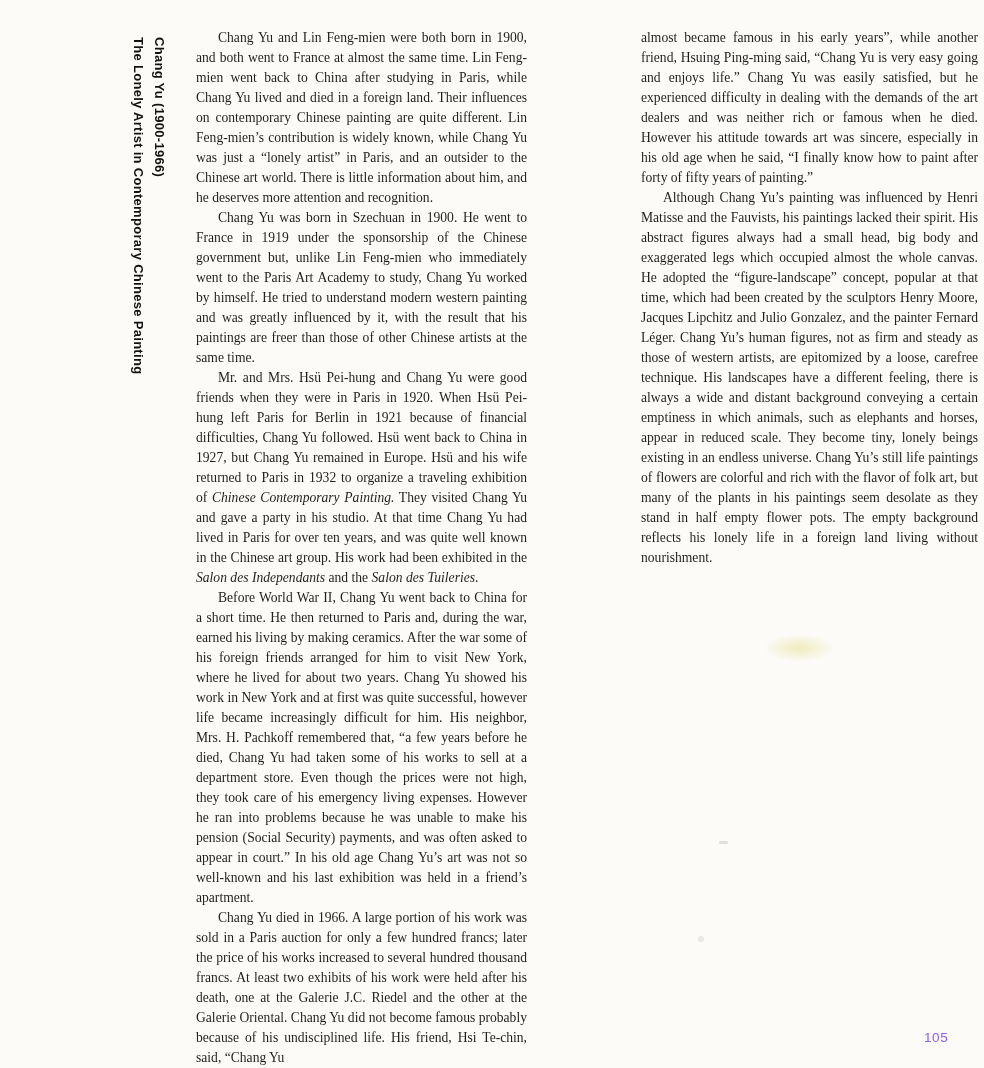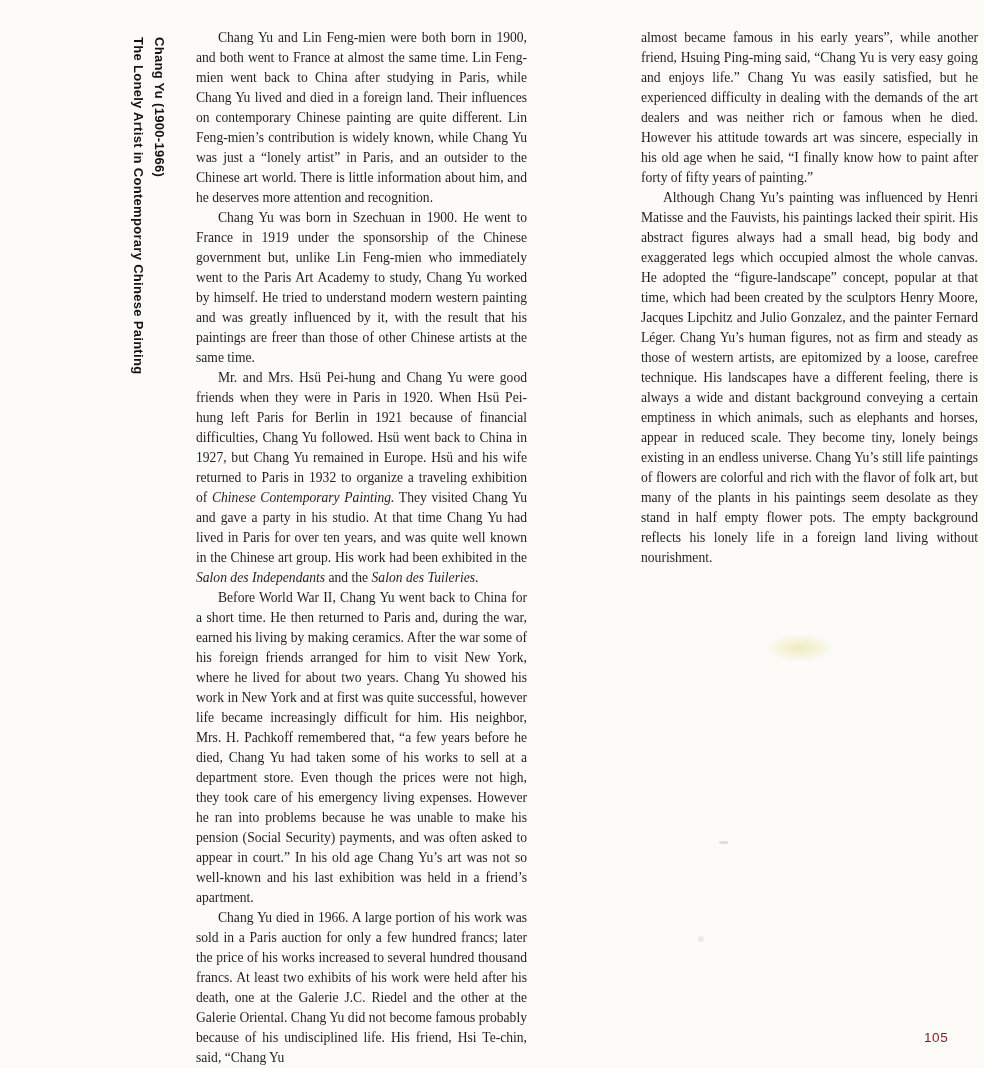--- a/index.html
+++ b/index.html
@@ -42,21 +42,21 @@
   p.para { margin: 0; padding: 0; }
   p.para.indent { text-indent: 22px; }
   .para i { font-style: italic; font-family: Liberation Serif, serif; }
   .page-number {
     position: absolute;
     left: 924px;
     top: 1030px;
     font-family: "Liberation Sans", sans-serif;
     font-size: 13.5px;
     letter-spacing: 0.6px;
-    color: #7f1d1d;
+    color: #8b5cf6;
   }
   .scan-smudge {
     position: absolute;
     left: 763px;
     top: 634px;
     width: 72px;
     height: 28px;
     background: radial-gradient(ellipse at center, rgba(228,222,140,0.55), rgba(228,222,140,0) 70%);
     filter: blur(1px);
   }

